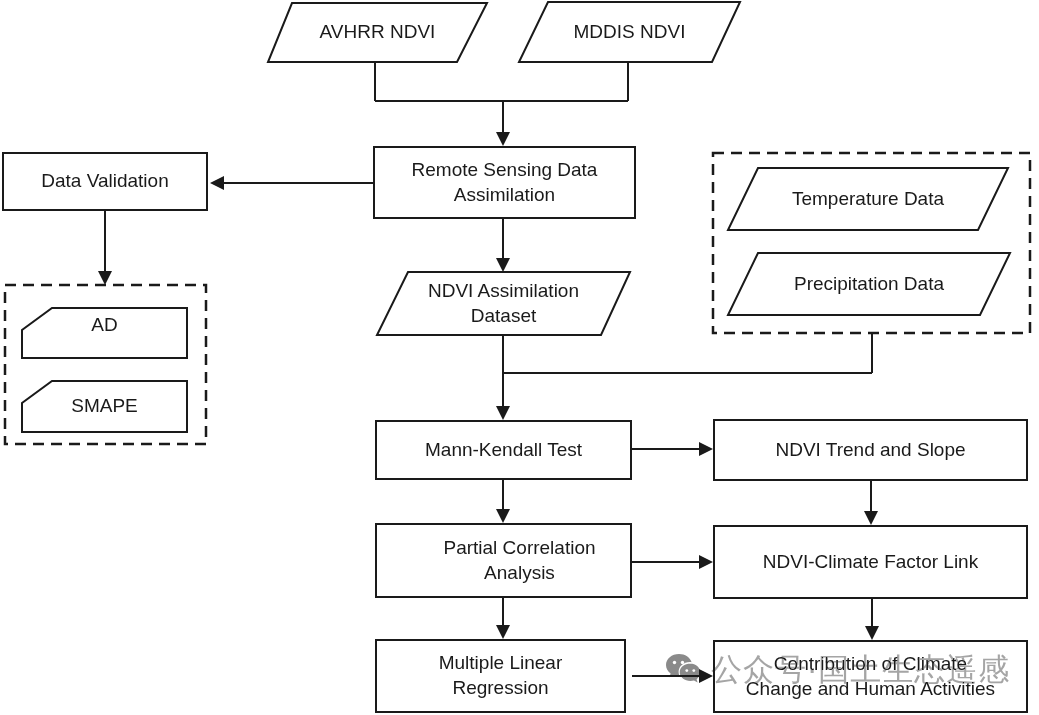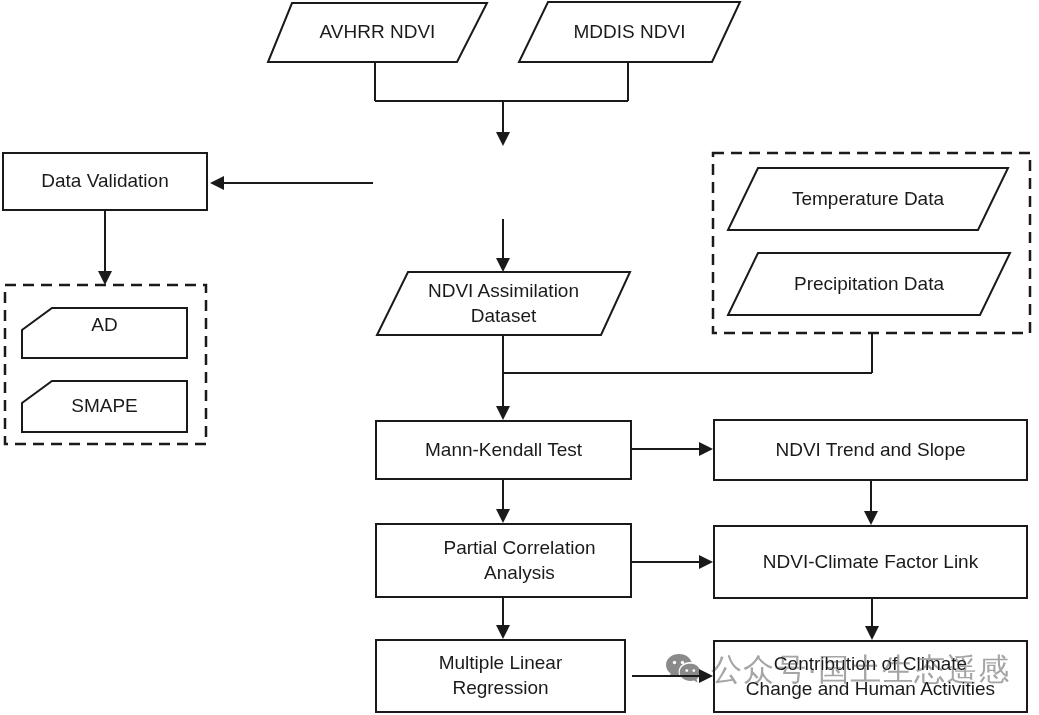--- a/index.html
+++ b/index.html
@@ -119,20 +119,22 @@
     </g>
 
     <g stroke="#1a1a1a" stroke-width="2.5" fill="none" stroke-dasharray="11 7">
       <rect x="5" y="285" width="201" height="159"></rect>
       <rect x="713" y="153" width="317" height="180"></rect>
     </g>
   </svg>
 
   <div class="node" style="left:2px; top:152px; width:206px; height:59px;">Data Validation</div>
 
+  <div class="node" style="left:373px; top:146px; width:263px; height:73px;">Remote Sensing Data
+Assimilation</div>
 
   <div class="node" style="left:375px; top:420px; width:257px; height:60px;">Mann-Kendall Test</div>
 
   <div class="node" style="left:375px; top:523px; width:257px; height:75px;padding-left:32px;">Partial Correlation
 Analysis</div>
 
   <div class="node" style="left:375px; top:639px; width:251px; height:74px;">Multiple Linear
 Regression</div>
 
   <div class="node" style="left:713px; top:419px; width:315px; height:62px;">NDVI Trend and Slope</div>

